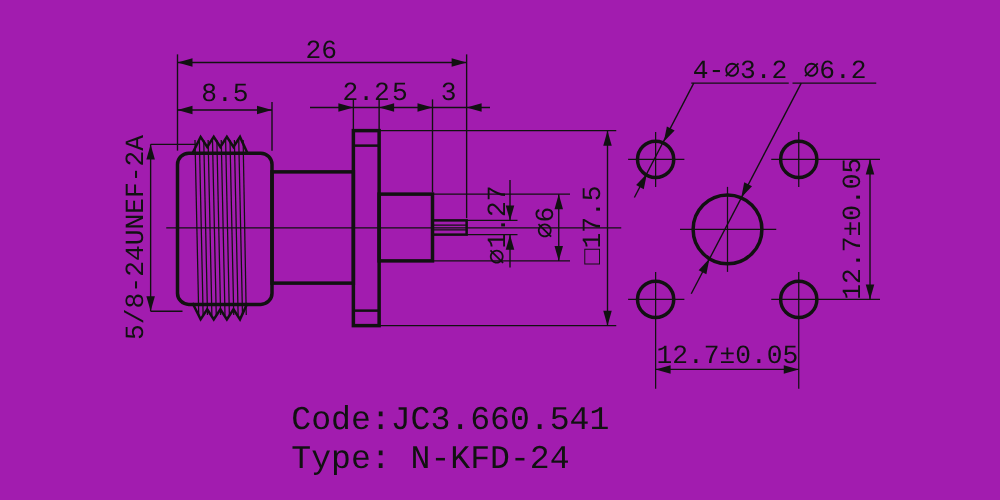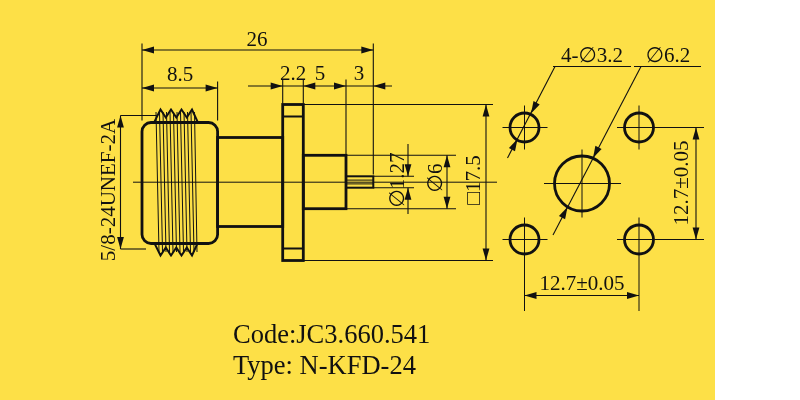--- a/index.html
+++ b/index.html
@@ -1,17 +1,17 @@
 <!DOCTYPE html>
 <html><head>
 <meta charset="utf-8">
 <style>
   html,body{margin:0;padding:0;background:#ffffff;}
-  .stage{position:relative;width:715px;height:400px;background:#fde047;overflow:hidden;
-         font-family:Liberation Serif, serif;}
+  .stage{position:relative;width:800px;height:400px;background:#a21caf;overflow:hidden;
+         font-family:Liberation Mono, monospace;}
   svg{position:absolute;left:0;top:0;}
   .thick{fill:none;stroke:#111111;stroke-width:2.8;stroke-linejoin:miter;}
   .med{fill:none;stroke:#111111;stroke-width:2;}
   .thin{fill:none;stroke:#111111;stroke-width:1.1;}
   .hair{fill:none;stroke:#111111;stroke-width:1;}
   .ah{fill:#111111;stroke:none;}
   .dim{font-size:21px;fill:#111111;}
   .footer-t{font-size:26.5px;fill:#111111;}
 </style>
 </head>

